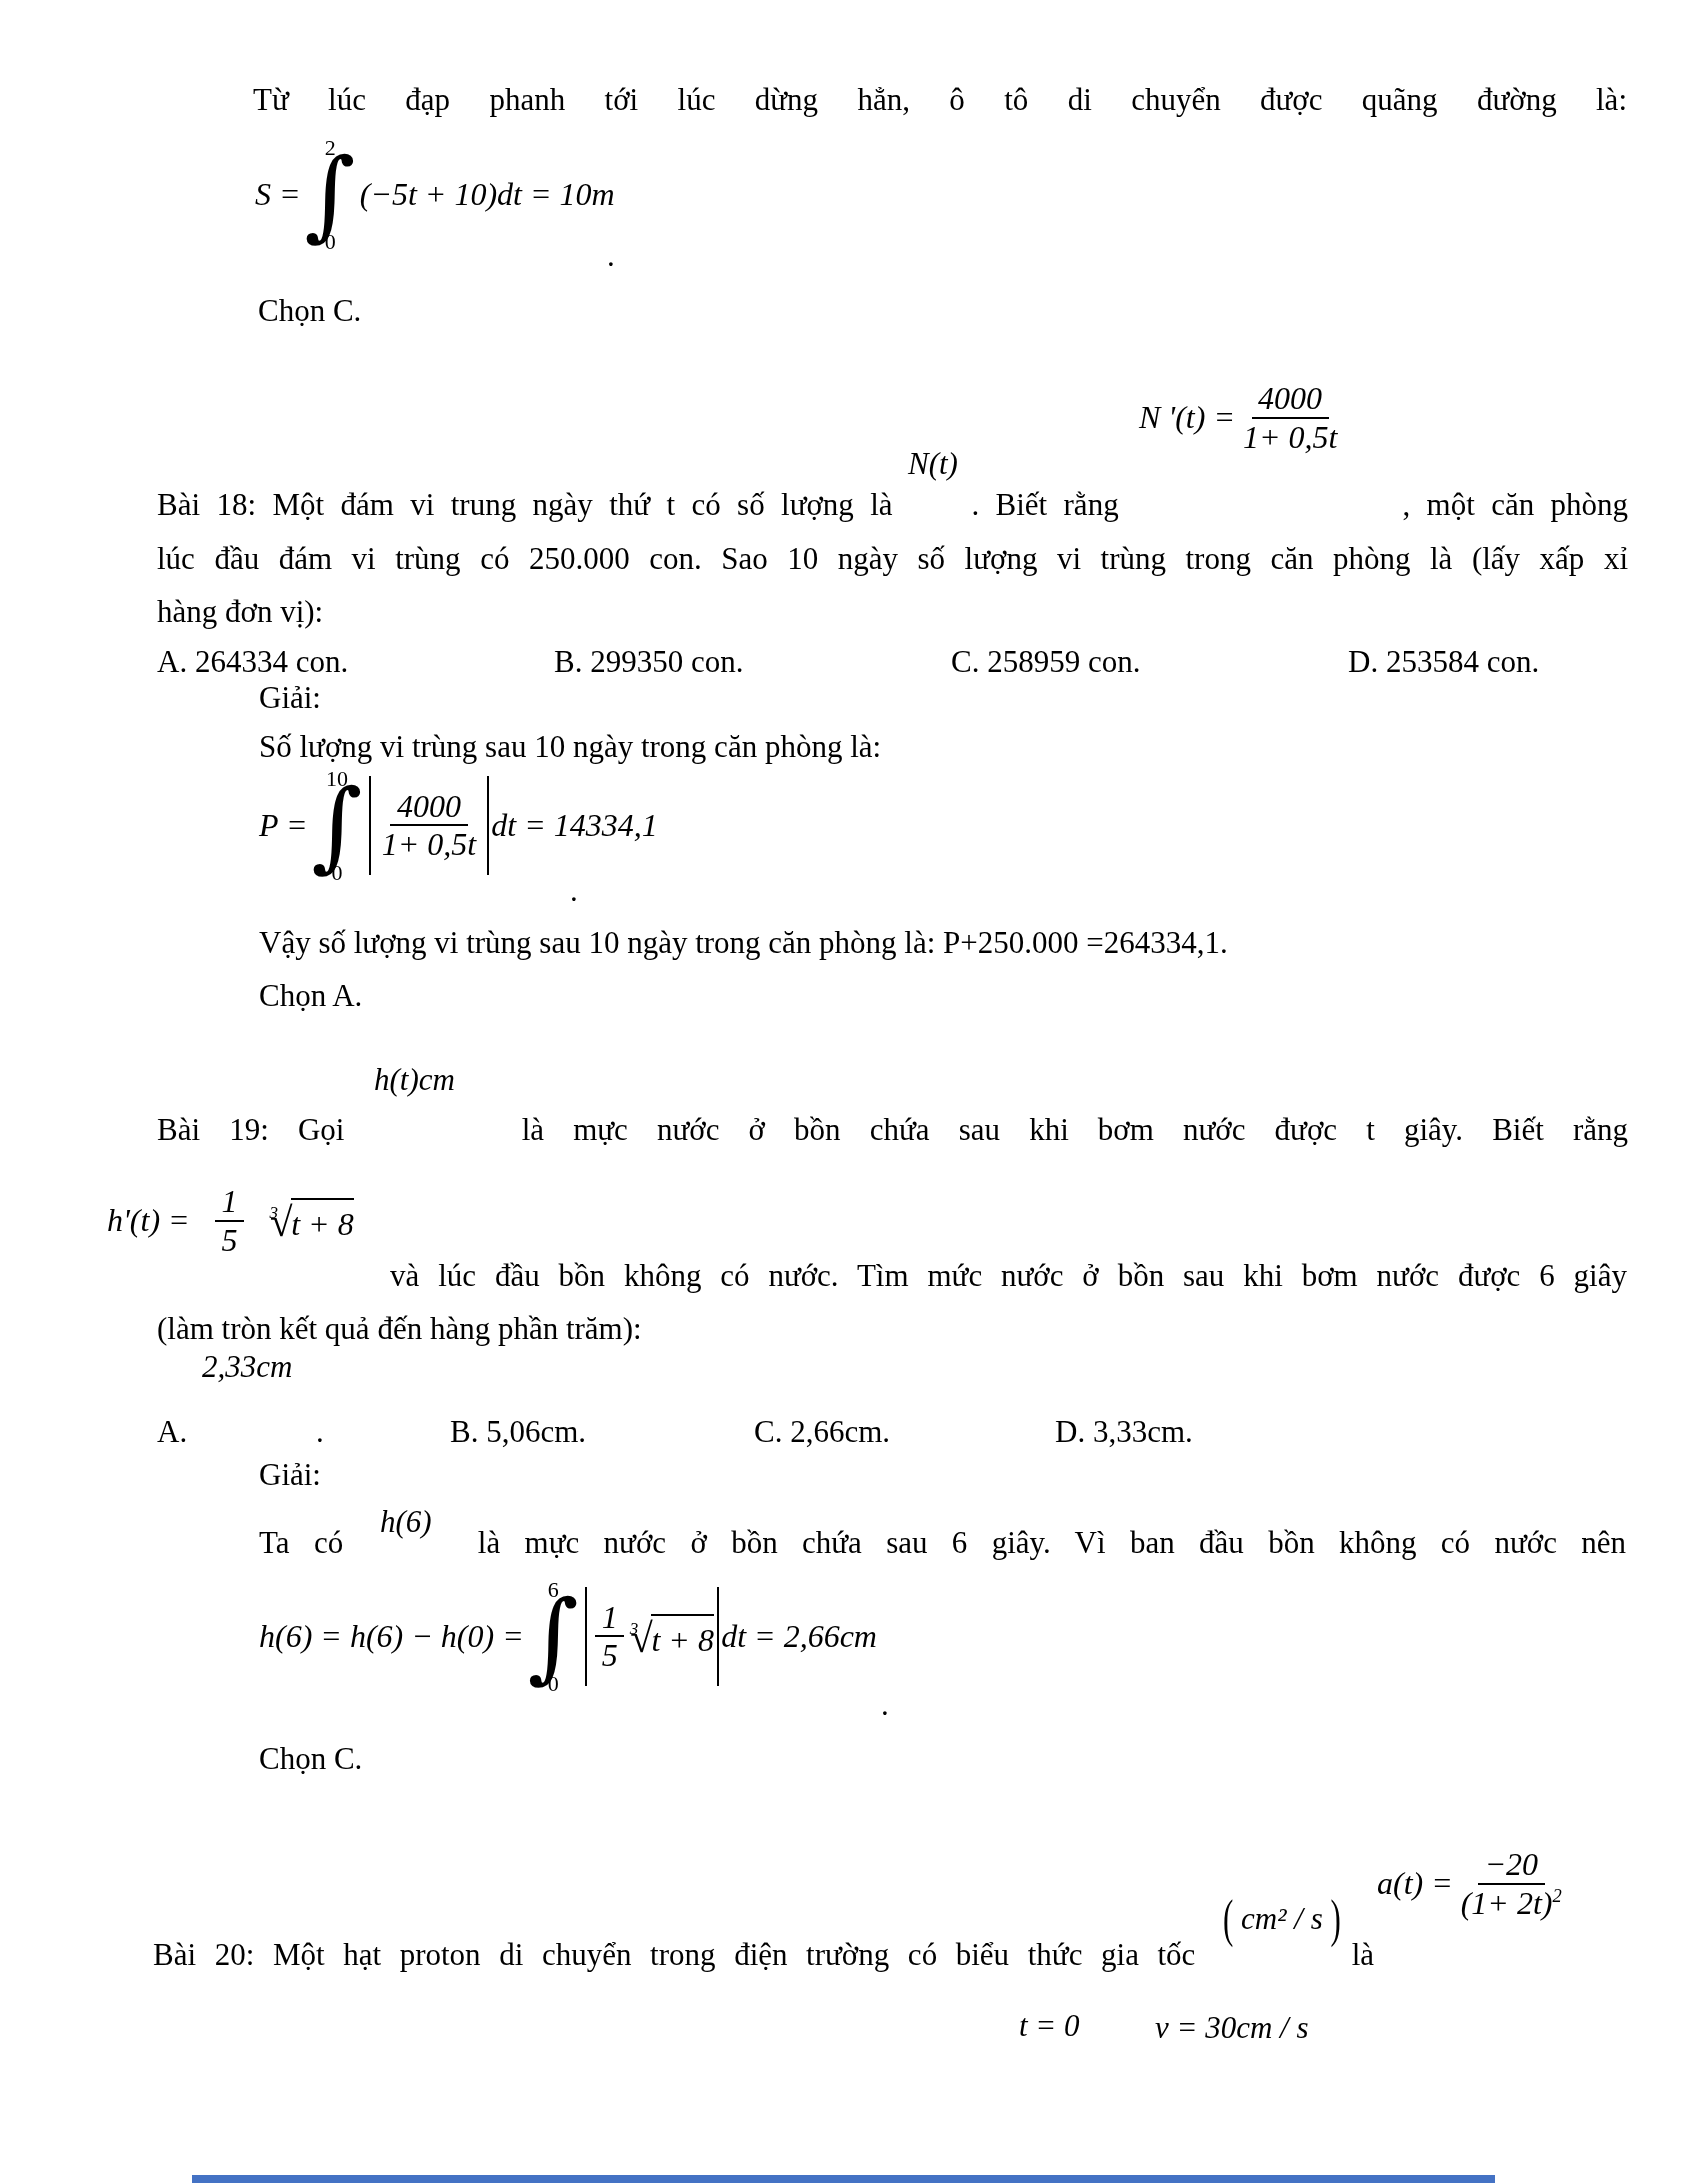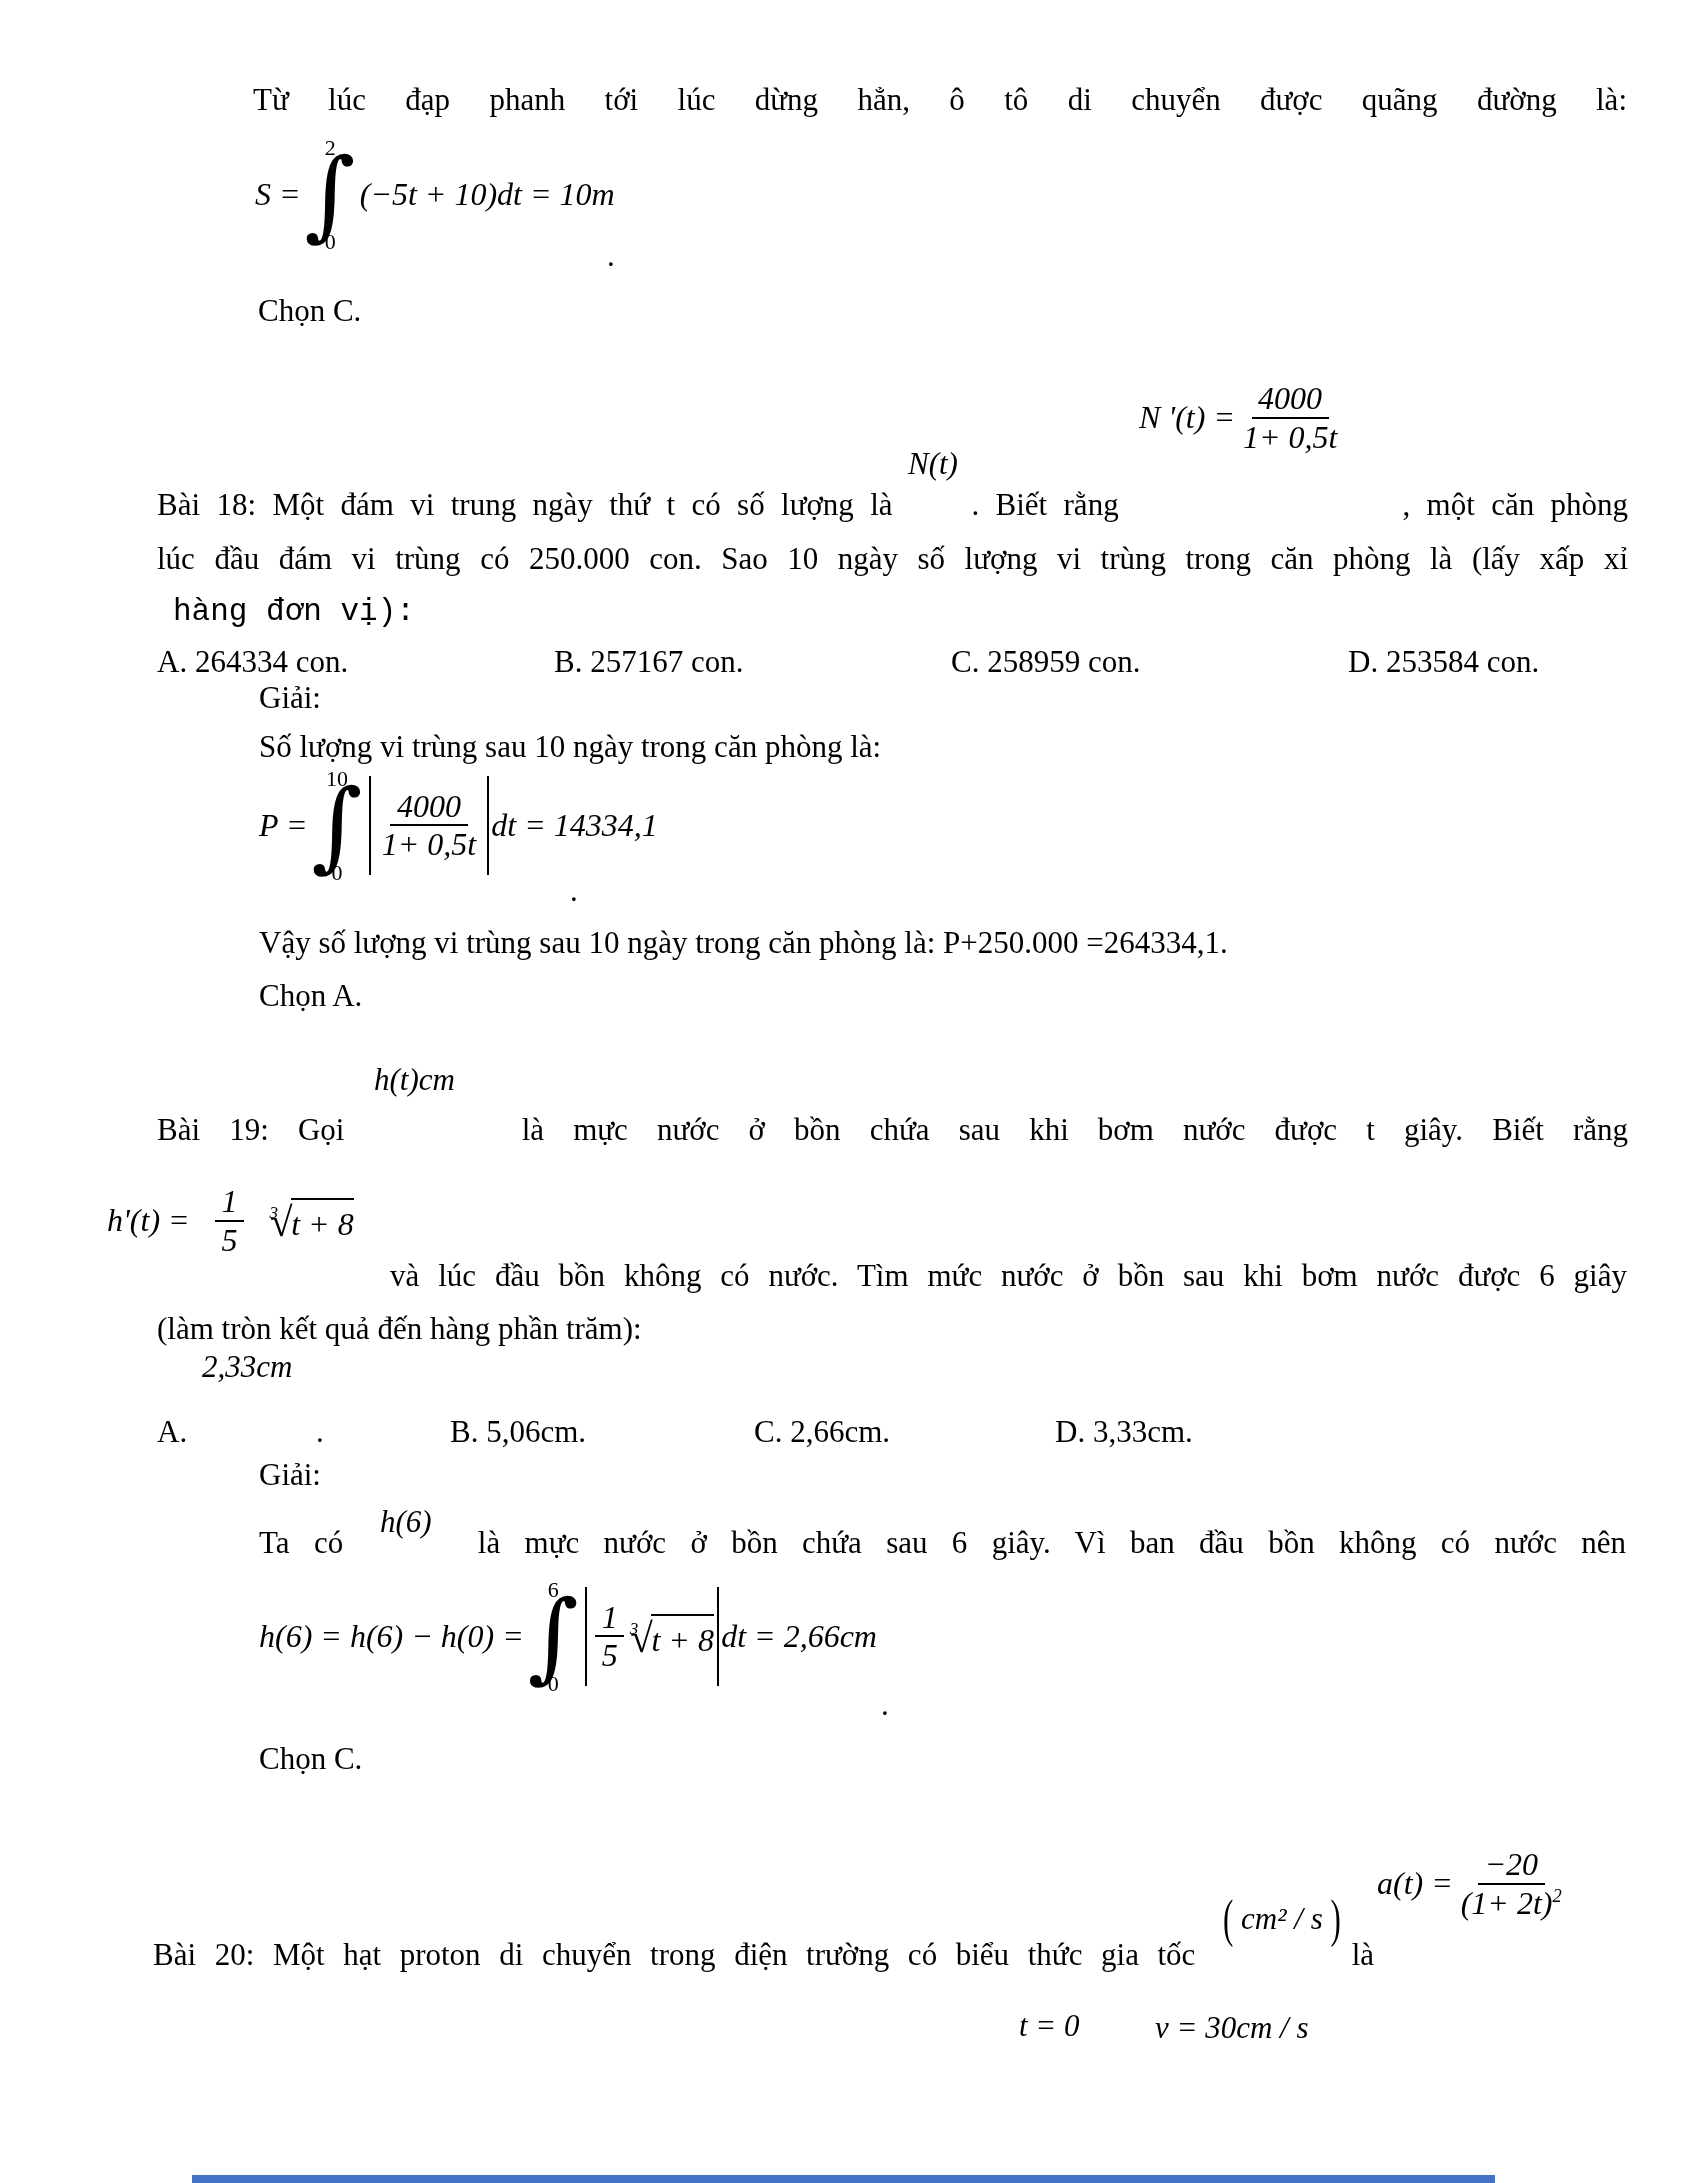--- a/index.html
+++ b/index.html
@@ -68,25 +68,25 @@
   <div class="ap t just" style="left:157px;top:486px;width:1471px;">
     <span>Bài 18: Một đám vi trung ngày thứ t có số lượng là</span>
     <span class="gap" style="width:46px;"></span>
     <span>. Biết rằng</span>
     <span class="gap" style="width:251px;"></span>
     <span>, một căn phòng</span>
   </div>
 
   <div class="ap t just" style="left:157px;top:540px;width:1471px;">lúc đầu đám vi trùng có 250.000 con. Sao 10 ngày số lượng vi trùng trong căn phòng là (lấy xấp xỉ</div>
 
-  <div class="ap t" style="left:173px;top:593px;font-family:Liberation Mono, monospace;">hàng đơn vị):</div>
+  <div class="ap t" style="left:157px;top:593px;">hàng đơn vị):</div>
 
   <div class="ap ansrow" style="top:643px;">
     <span class="t" style="left:157px;">A. 264334 con.</span>
-    <span class="t" style="left:554px;">B. 257167 con.</span>
+    <span class="t" style="left:554px;">B. 299350 con.</span>
     <span class="t" style="left:951px;">C. 258959 con.</span>
     <span class="t" style="left:1348px;">D. 253584 con.</span>
   </div>
 
   <div class="ap t" style="left:259px;top:679px;">Giải:</div>
   <div class="ap t" style="left:259px;top:728px;">Số lượng vi trùng sau 10 ngày trong căn phòng là:</div>
 
   <div class="ap formula" style="left:259px;top:767px;">
     <span>P =</span>
     <span class="integral">

